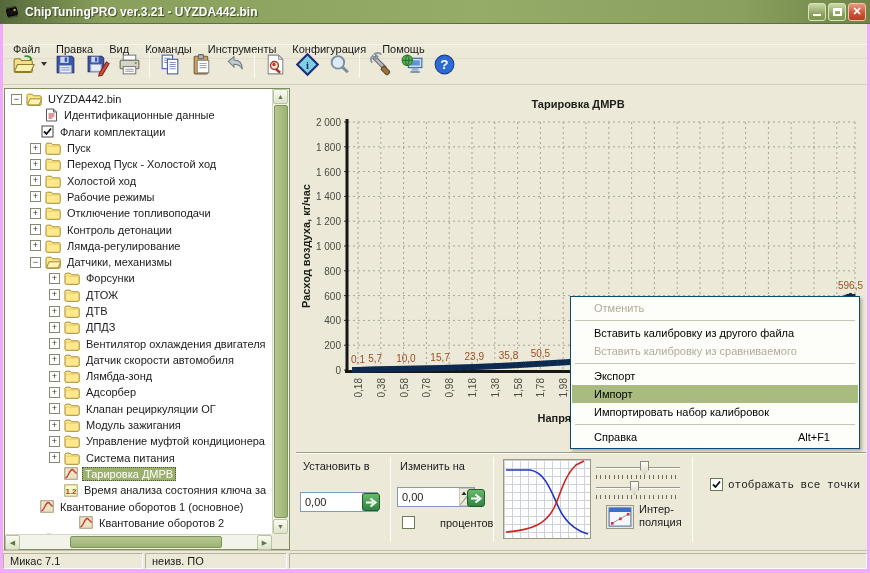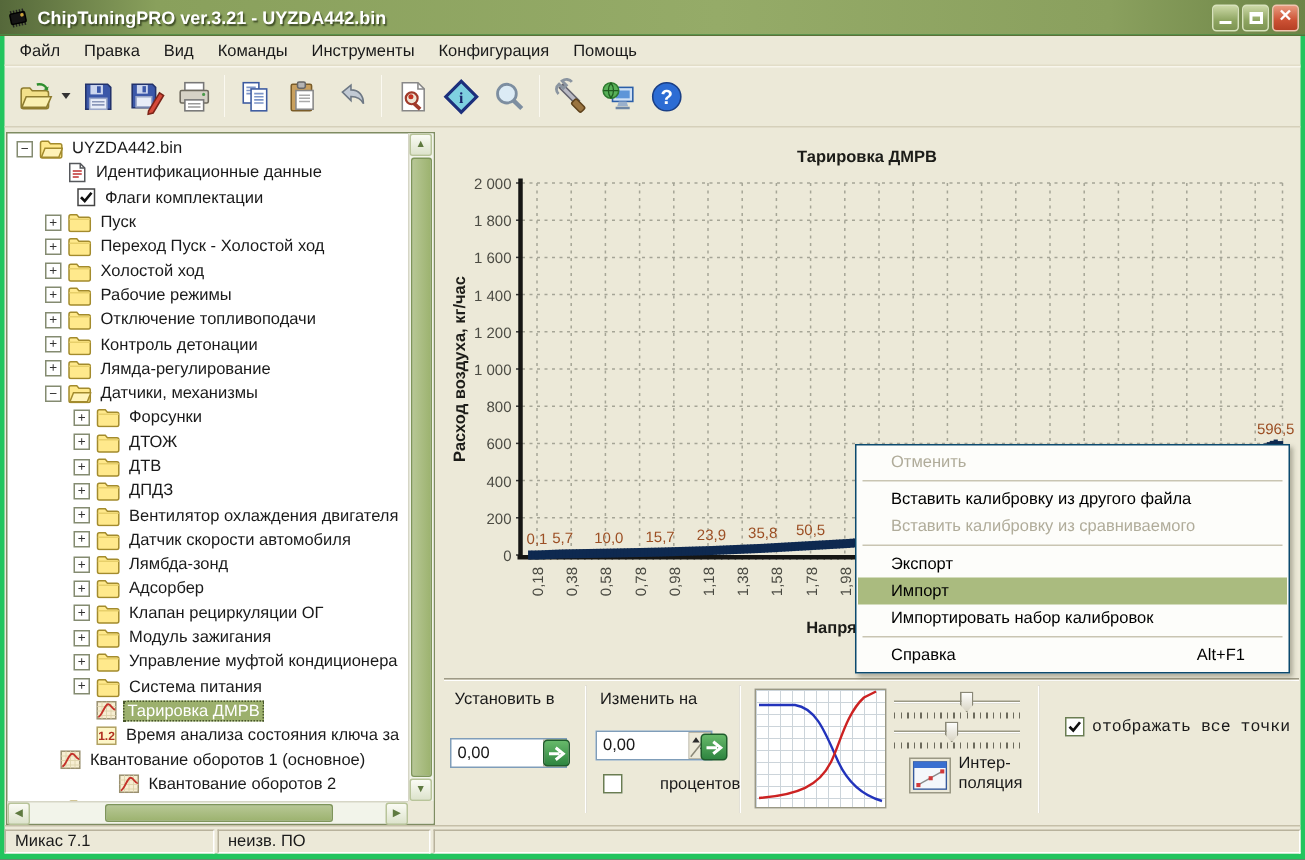--- a/index.html
+++ b/index.html
@@ -1,34 +1,34 @@
 <!DOCTYPE html>
 <html><head>
 <meta charset="utf-8">
 <style>
   html,body{margin:0;padding:0;background:#555;}
   *{box-sizing:border-box;}
-  #win{position:relative;width:870px;height:573px;background:#22c55e;
+  #win{position:relative;width:870px;height:573px;background:#f0abfc;
        font-family:"Liberation Sans",sans-serif;font-size:11px;color:#1a1a1a;overflow:hidden;}
   
   .titlebar{position:absolute;left:0;top:0;width:870px;height:24px;
     background:linear-gradient(90deg,#55683a 0%,#89a05c 12%,#95ab68 55%,#8aa05e 85%,#6d8446 100%);
     display:flex;align-items:center;padding:0 4px;border-bottom:1px solid #5c7038;}
   .title-text{color:#fff;font-weight:bold;font-size:12px;margin-left:5px;
     text-shadow:1px 1px 1px #3c4a24;flex:1;white-space:nowrap;overflow:hidden;}
   .tb-btn{width:18px;height:18px;margin-left:2px;border-radius:3px;border:1px solid #d8e2bc;
     background:linear-gradient(180deg,#ccd8a6,#8ea561 60%,#7d9452);display:flex;align-items:center;
     justify-content:center;color:#fff;font-weight:bold;font-size:11px;line-height:1;}
   .tb-btn.close{background:linear-gradient(180deg,#e89a7e,#cc5134 60%,#b53f24);border-color:#f0c4b0;}
   .tb-min-glyph{width:8px;height:3px;border-bottom:2px solid #fff;margin-top:6px;}
   .tb-max-glyph{width:9px;height:8px;border:2px solid #fff;border-top-width:3px;}
   
   .client{position:absolute;left:3px;top:24px;width:864px;height:545px;background:#ece9d8;}
   
-  .menubar{position:absolute;left:0;top:0;width:864px;height:20px;display:flex;align-items:center;
+  .menubar{position:absolute;left:0;top:15px;width:864px;height:20px;display:flex;align-items:center;
     padding-left:2px;border-bottom:1px solid #e2ddc8;}
   .menu-item{padding:3px 8px;cursor:default;}
   
   .toolbar{position:absolute;left:0;top:20px;width:864px;height:41px;display:flex;align-items:center;
     padding-left:4px;border-bottom:1px solid #d5d0ba;box-shadow:inset 0 1px 0 #f8f6ec;}
   .tool-btn{width:32px;height:32px;display:flex;align-items:center;justify-content:center;border:1px solid transparent;}
   .tool-caret{width:10px;height:32px;display:flex;align-items:center;justify-content:center;}
   .caret-glyph{width:0;height:0;border-left:3.5px solid transparent;border-right:3.5px solid transparent;border-top:4px solid #333;}
   .tool-sep{width:1px;height:28px;background:#c9c4ae;border-right:1px solid #fbf9f0;margin:0 4px;}
   
@@ -287,21 +287,21 @@
             <span class="exp-spacer"></span>
             <span class="tree-icon">
               <svg width="13" height="14" viewBox="0 0 13 14">
                 <path d="M1.5 1h7l3 3v9h-10z" fill="#fff" stroke="#56585c"></path>
                 <path d="M8.5 1v3h3" fill="none" stroke="#56585c"></path>
                 <path d="M3.5 6h6M3.5 8h6M3.5 10h4" stroke="#c03030"></path>
               </svg>
             </span>
             <span class="tree-label">Идентификационные данные</span>
           </div>
-          <div class="tree-row" style="padding-left: 31px;">
+          <div class="tree-row" style="padding-left: 21px;">
             <span class="exp-spacer"></span>
             <span class="tree-icon">
               <svg width="13" height="13" viewBox="0 0 13 13">
                 <rect x="1" y="1" width="11" height="11" fill="#fff" stroke="#444"></rect>
                 <path d="M3 6.5l2.5 2.5L10 3.5" fill="none" stroke="#111" stroke-width="1.8"></path>
               </svg>
             </span>
             <span class="tree-label">Флаги комплектации</span>
           </div>
           <div class="tree-row" style="padding-left: 25px;">

